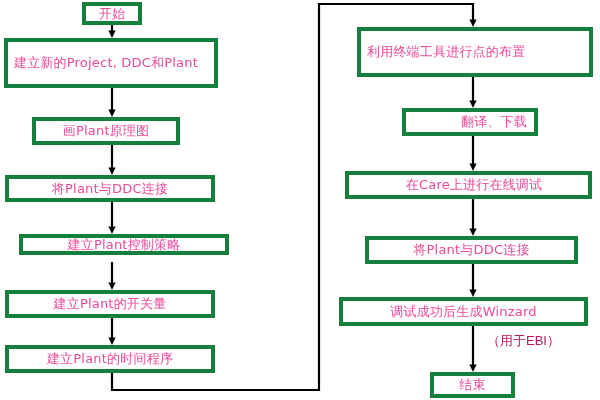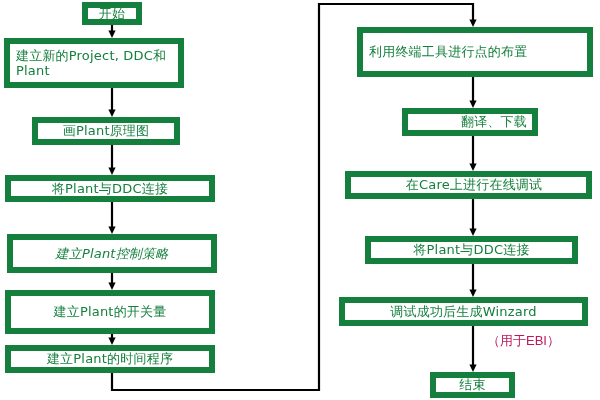--- a/index.html
+++ b/index.html
@@ -19,22 +19,22 @@
     position: absolute;
     left: 0;
     top: 0;
     width: 600px;
     height: 400px;
   }
   .node {
     position: absolute;
     box-sizing: border-box;
     background: #ffffff;
-    border: 6px solid #15803d;
-    color: #15803d;
+    border: 4px solid #15803d;
+    color: #ec4899;
     display: flex;
     align-items: center;
     font-family: "DejaVu Sans", "Liberation Sans", sans-serif;
     line-height: 1.18;
     letter-spacing: 0.2px;
     z-index: 2;
   }
   .node.center {
     justify-content: center;
     text-align: center;
@@ -77,37 +77,37 @@
     <line x1="473" y1="136" x2="473" y2="167" stroke="#000000" stroke-width="2.2" marker-end="url(#arrowhead)"></line>
     <line x1="473" y1="199" x2="473" y2="232" stroke="#000000" stroke-width="2.2" marker-end="url(#arrowhead)"></line>
     <line x1="473" y1="264" x2="473" y2="293" stroke="#000000" stroke-width="2.2" marker-end="url(#arrowhead)"></line>
     <line x1="473" y1="326" x2="473" y2="368" stroke="#000000" stroke-width="2.2" marker-end="url(#arrowhead)"></line>
   </svg>
 
   <div class="node center" style="left:82px; top:2px; width:60px; height:23px; font-size:13px;">
     <span>开始</span>
   </div>
 
-  <div class="node left" style="left:4px; top:38px; width:180px; height:50px; font-size:13px;">
+  <div class="node left" style="left:4px; top:38px; width:214px; height:50px; font-size:13px;">
     <span>建立新的Project, DDC和Plant</span>
   </div>
 
   <div class="node center" style="left:32px; top:117px; width:148px; height:28px; font-size:13px;">
     <span>画Plant原理图</span>
   </div>
 
   <div class="node center" style="left:5px; top:175px; width:210px; height:27px; font-size:13px;">
     <span>将Plant与DDC连接</span>
   </div>
 
-  <div class="node center" style="left:7px; top:234px; width:210px; height:39px; font-size:13px;font-style:italic;">
+  <div class="node center" style="left:19px; top:234px; width:210px; height:21px; font-size:13px;">
     <span>建立Plant控制策略</span>
   </div>
 
-  <div class="node center" style="left:5px; top:290px; width:210px; height:44px; font-size:13px;">
+  <div class="node center" style="left:5px; top:290px; width:210px; height:28px; font-size:13px;">
     <span>建立Plant的开关量</span>
   </div>
 
   <div class="node center" style="left:5px; top:345px; width:210px; height:28px; font-size:13px;">
     <span>建立Plant的时间程序</span>
   </div>
 
   <div class="node left" style="left:357px; top:27px; width:236px; height:50px; font-size:13px;">
     <span>利用终端工具进行点的布置</span>
   </div>

